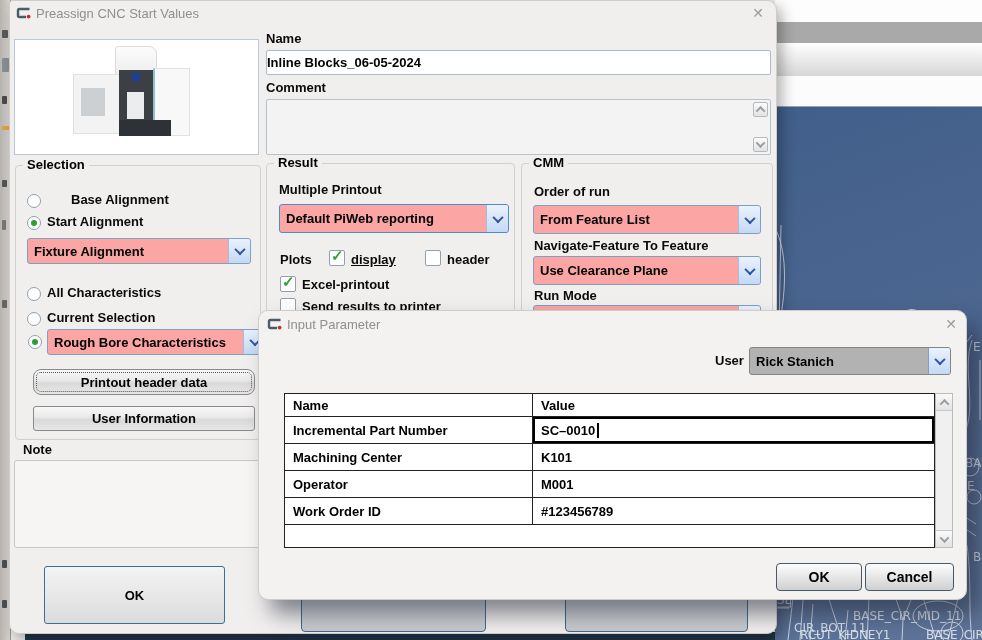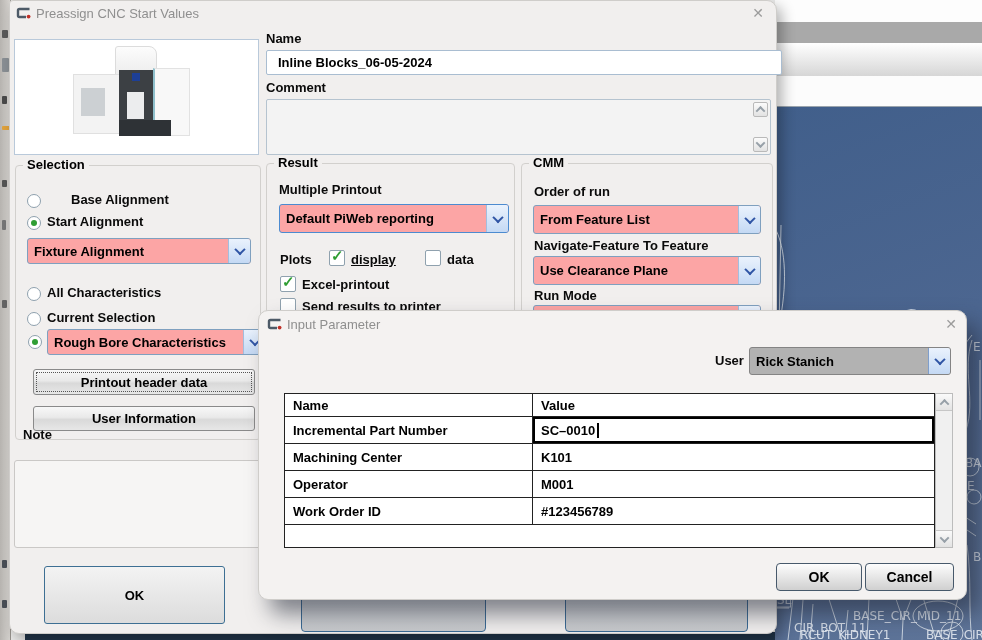--- a/index.html
+++ b/index.html
@@ -16,42 +16,42 @@
                box-shadow:5px 6px 14px rgba(0,0,0,.30);}
   .input-dialog{left:258px;top:310px;width:707px;height:288px;background:#f4f2f1;border-radius:10px;
                 box-shadow:12px 14px 22px rgba(35,40,55,.55);}
 
   
   .grp{position:absolute;border:1px solid #d2d0cd;border-radius:4px;}
   .grp-legend{position:absolute;top:-9px;left:7px;background:#f1efee;padding:0 4px;font-weight:bold;white-space:nowrap;}
 
   
   .txt-input{position:absolute;background:#fff;border:1px solid #a9bdd1;border-radius:2px;
-             font-weight:bold;display:flex;align-items:center;padding-left:11px;}
+             font-weight:bold;display:flex;align-items:center;padding-left:0;}
   .dd{position:absolute;background:#fca5a5;border:1px solid #7fa0bf;border-radius:3px;display:flex;align-items:stretch;overflow:hidden;}
   .dd.focus{border:1px solid #4c8bd0;}
   .dd-text{flex:1;font-weight:bold;display:flex;align-items:center;padding-left:6px;white-space:nowrap;overflow:hidden;}
   .dd-btn{width:21px;background:linear-gradient(180deg,#eaf2fd,#c4d9f4);border-left:1px solid #a3bede;
           display:flex;align-items:center;justify-content:center;}
   .vchev{display:block;width:6px;height:6px;border-right:2px solid #3055a5;border-bottom:2px solid #3055a5;}
   .vchev.down{transform:rotate(45deg) translate(-1px,-1px);}
   .vchev.up{transform:rotate(-135deg) translate(-1px,-1px);}
   .vchev.gray{border-color:#97a0a8;width:5px;height:5px;}
 
   
   .chk{position:absolute;width:14px;height:14px;background:#fff;border:1px solid #8fa1ae;border-radius:2px;}
   .chk .mark{position:absolute;left:1px;top:-4px;color:#2f9e33;font-weight:bold;font-size:15px;}
   .radio{position:absolute;width:12px;height:12px;background:#fff;border:1px solid #8fa1ae;border-radius:50%;}
   .radio.sel::after{content:"";position:absolute;left:3px;top:3px;width:6px;height:6px;border-radius:50%;background:#2f9e33;}
 
   
   .btn{position:absolute;display:flex;align-items:center;justify-content:center;font-weight:bold;
        background:linear-gradient(180deg,#f8f8f8 0%,#e9e9e9 45%,#d9d9d9 55%,#e7e7e7 100%);
        border:1px solid #8a8a8a;border-radius:3px;cursor:default;white-space:nowrap;}
-  .btn.focus-dotted{outline:1px dotted #555;outline-offset:-4px;}
+  .btn.focus-dotted{outline:1px dotted #555;outline-offset:-4px;border-radius:8px;}
   .btn.big-ok{background:linear-gradient(180deg,#f3f3f3,#dcdcdc);border:1px solid #3d6f93;}
   .btn.dlg{background:linear-gradient(180deg,#fdfdfd,#d0d0d0);border:1px solid #47596b;border-radius:4px;font-size:14px;}
   .btn.partial{background:linear-gradient(180deg,#e6e7e9,#c7c9cc);border:1px solid #3a6a94;border-radius:4px;}
 
   
   .comment-box{position:absolute;background:#f3f3f3;border:1px solid #b5c3cf;border-radius:2px;}
   .mini-btn{position:absolute;width:13px;height:13px;background:linear-gradient(180deg,#fbfbfb,#e2e2e2);
             border:1px solid #b9b9b9;border-radius:2px;display:flex;align-items:center;justify-content:center;}
   .note-box{position:absolute;background:#f6f5f4;border:1px solid #cac8c6;border-radius:3px;}
 
@@ -190,41 +190,41 @@
         <span class="dd-text">Rough Bore Characteristics</span>
         <span class="dd-btn">
             <i class="vchev down"></i>
           </span>
       </div>
     </div>
 
     <div class="btn focus-dotted" style="left:23px;top:368px;width:220px;height:24px;">Printout header data</div>
     <div class="btn" style="left:23px;top:405px;width:220px;height:23px;">User Information</div>
 
-    <span class="abs lbl" style="left:13px;top:426px;">Note</span>
+    <span class="abs lbl" style="left:13px;top:441px;">Note</span>
     <div class="note-box" style="left:4px;top:459px;width:497px;height:86px;"></div>
 
     <div class="btn big-ok" style="left:34px;top:565px;width:179px;height:56px;">OK</div>
 
     <div class="grp" style="left:256px;top:162px;width:247px;height:292px;">
       <span class="grp-legend">Result</span>
       <span class="abs lbl" style="left:12px;top:18px;">Multiple Printout</span>
       <div class="dd focus" style="left:12px;top:40px;width:228px;height:27px;">
         <span class="dd-text">Default PiWeb reporting</span>
         <span class="dd-btn">
             <i class="vchev down"></i>
           </span>
       </div>
       <span class="abs lbl" style="left:13px;top:88px;">Plots</span>
       <span class="chk" style="left:62px;top:86px;">
           <span class="mark">✓</span>
         </span>
       <span class="abs lbl" style="left:84px;top:88px;text-decoration:underline;">display</span>
       <span class="chk" style="left:158px;top:86px;"></span>
-      <span class="abs lbl" style="left:180px;top:88px;">data</span>
+      <span class="abs lbl" style="left:180px;top:88px;">header</span>
       <span class="chk" style="left:13px;top:112px;">
           <span class="mark">✓</span>
         </span>
       <span class="abs lbl" style="left:35px;top:113px;">Excel-printout</span>
       <span class="chk" style="left:13px;top:134px;"></span>
       <span class="abs lbl" style="left:35px;top:135px;">Send results to printer</span>
     </div>
 
     <div class="grp" style="left:511px;top:162px;width:250px;height:292px;">
       <span class="grp-legend">CMM</span>

